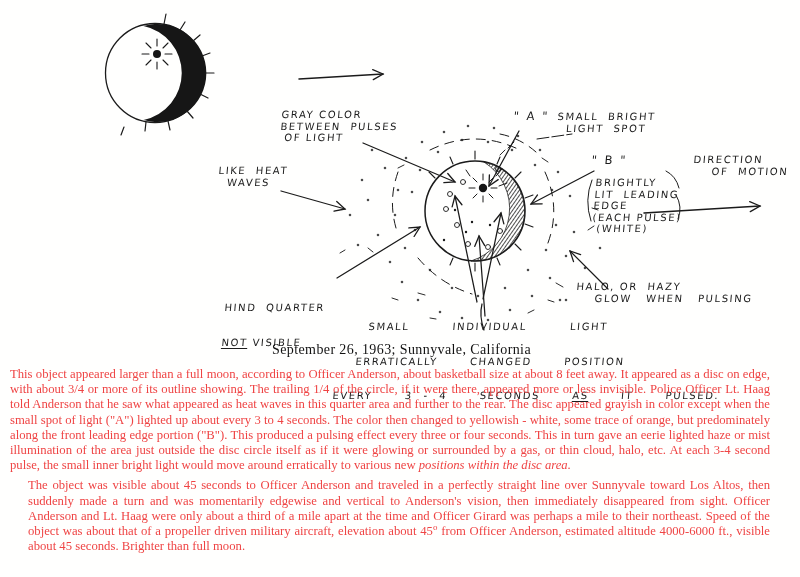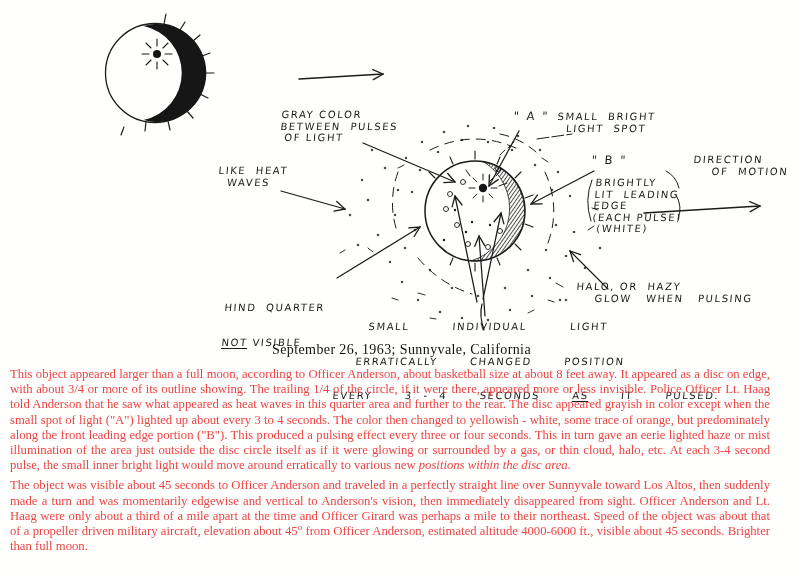--- a/index.html
+++ b/index.html
@@ -14,21 +14,21 @@
   .hw .ul{text-decoration:underline;text-underline-offset:2px;}
   .hw .ln{white-space:pre;}
   .hw.wide{word-spacing:6px;}
   
   .caption{position:absolute;left:272px;top:342px;font-family:"Liberation Serif",serif;
       font-size:14px;letter-spacing:0.4px;color:#121212;}
   .bodytext{position:absolute;left:10px;right:30px;top:367px;
       font-family:"Liberation Serif",serif;font-size:12.7px;line-height:15.2px;
       text-align:justify;color:#ef4444;}
   .bodytext p{margin:0;}
-  .bodytext p + p{margin-top:5px;}
+  .bodytext p + p{margin-top:5px;margin-left:18px;}
   .bodytext .it{font-style:italic;}
   .bodytext sup{font-size:9px;vertical-align:super;line-height:0;}
 </style>
 </head>
 <body>
 
 <div class="page">
 
   <svg class="sketch" width="800" height="360" viewBox="0 0 800 360" stroke="#1b1b1b" fill="none" stroke-linecap="round">
     <defs>

